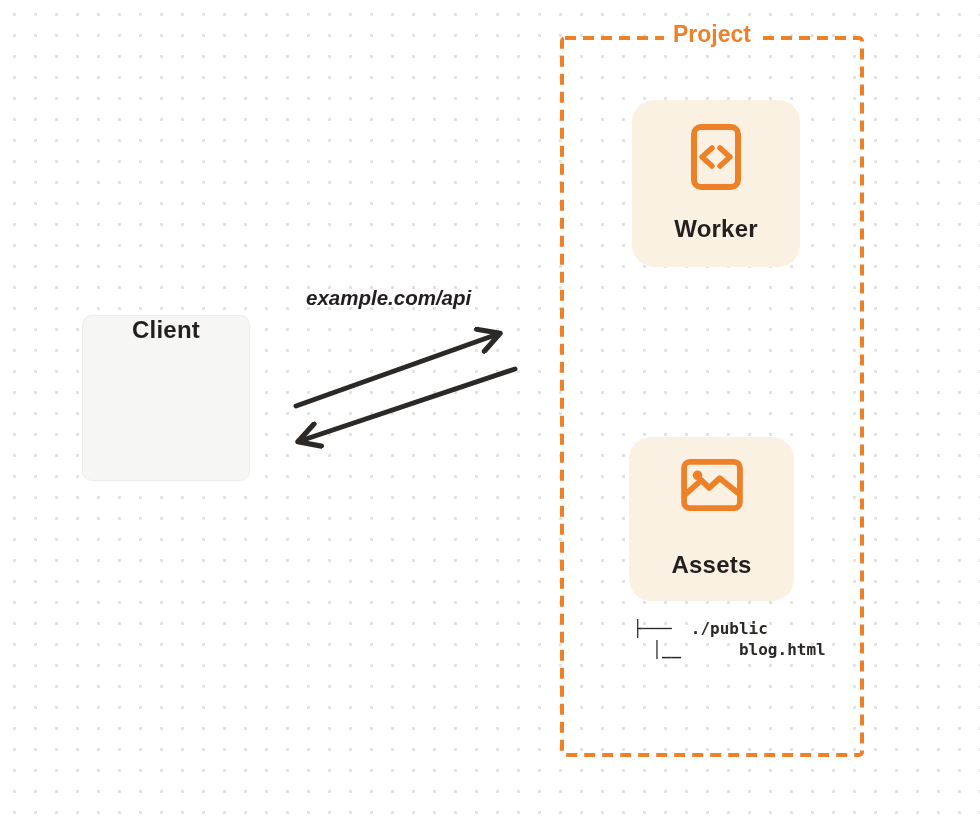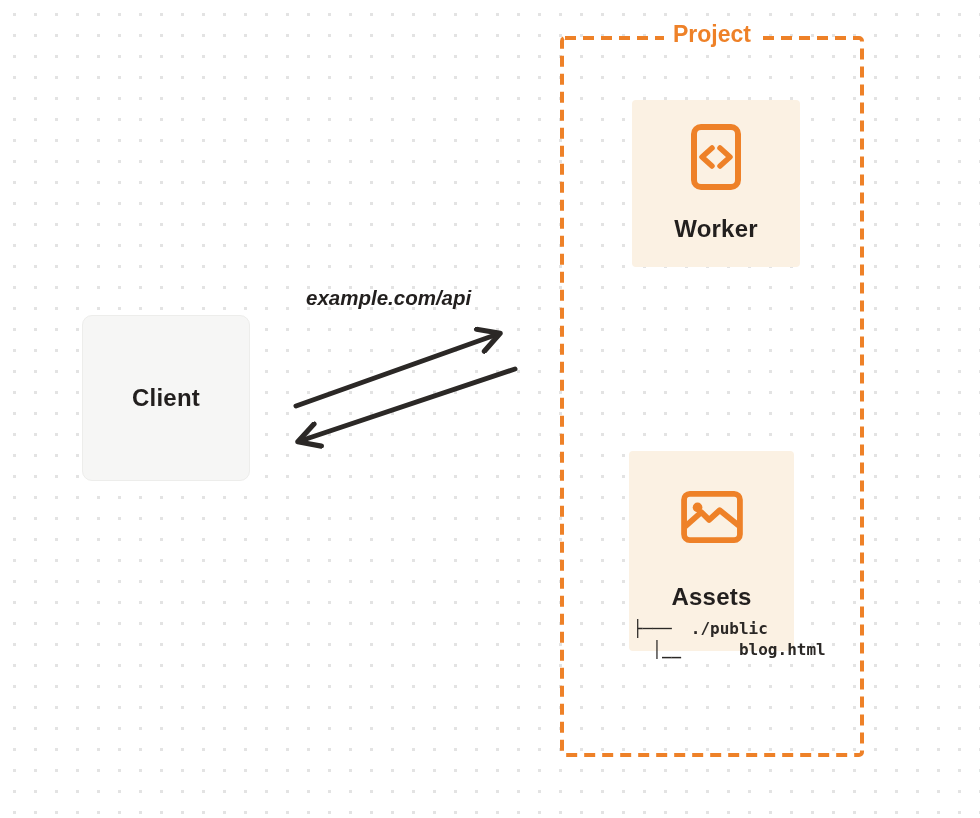--- a/index.html
+++ b/index.html
@@ -32,21 +32,20 @@
     pointer-events: none;
   }
   .client-box {
     position: absolute;
     left: 82px; top: 315px;
     width: 168px; height: 166px;
     background: var(--client-bg);
     border: 1px solid var(--client-border);
     border-radius: 10px;
     display: flex;
-    align-items: center;
     justify-content: center;
   }
   .client-box .label,
   .card .label {
     font-size: 24px;
     font-weight: 700;
     color: var(--ink);
     letter-spacing: 0.2px;
   }
   .request-label {
@@ -72,29 +71,29 @@
     padding: 0 9px;
     background: var(--canvas-bg);
     color: var(--accent);
     font-size: 23px;
     font-weight: 700;
     white-space: nowrap;
   }
   .card {
     position: absolute;
     background: var(--card-bg);
-    border-radius: 4px;
+    border-radius: 22px;
     display: flex;
     flex-direction: column;
     align-items: center;
     justify-content: center;
     gap: 25px;
   }
   .card.worker { left: 72px; top: 64px;  width: 168px; height: 167px; }
-  .card.assets { left: 69px; top: 415px; width: 165px; height: 200px; gap: 40px; }
+  .card.assets { left: 69px; top: 401px; width: 165px; height: 164px; gap: 40px; }
   .file-tree {
     position: absolute;
     left: 52px; top: 582px;
     font-family: "DejaVu Sans Mono", monospace;
     font-size: 16px;
     line-height: 21px;
     font-weight: 700;
     color: #2B2826;
     white-space: pre;
     margin-left: 21px;

